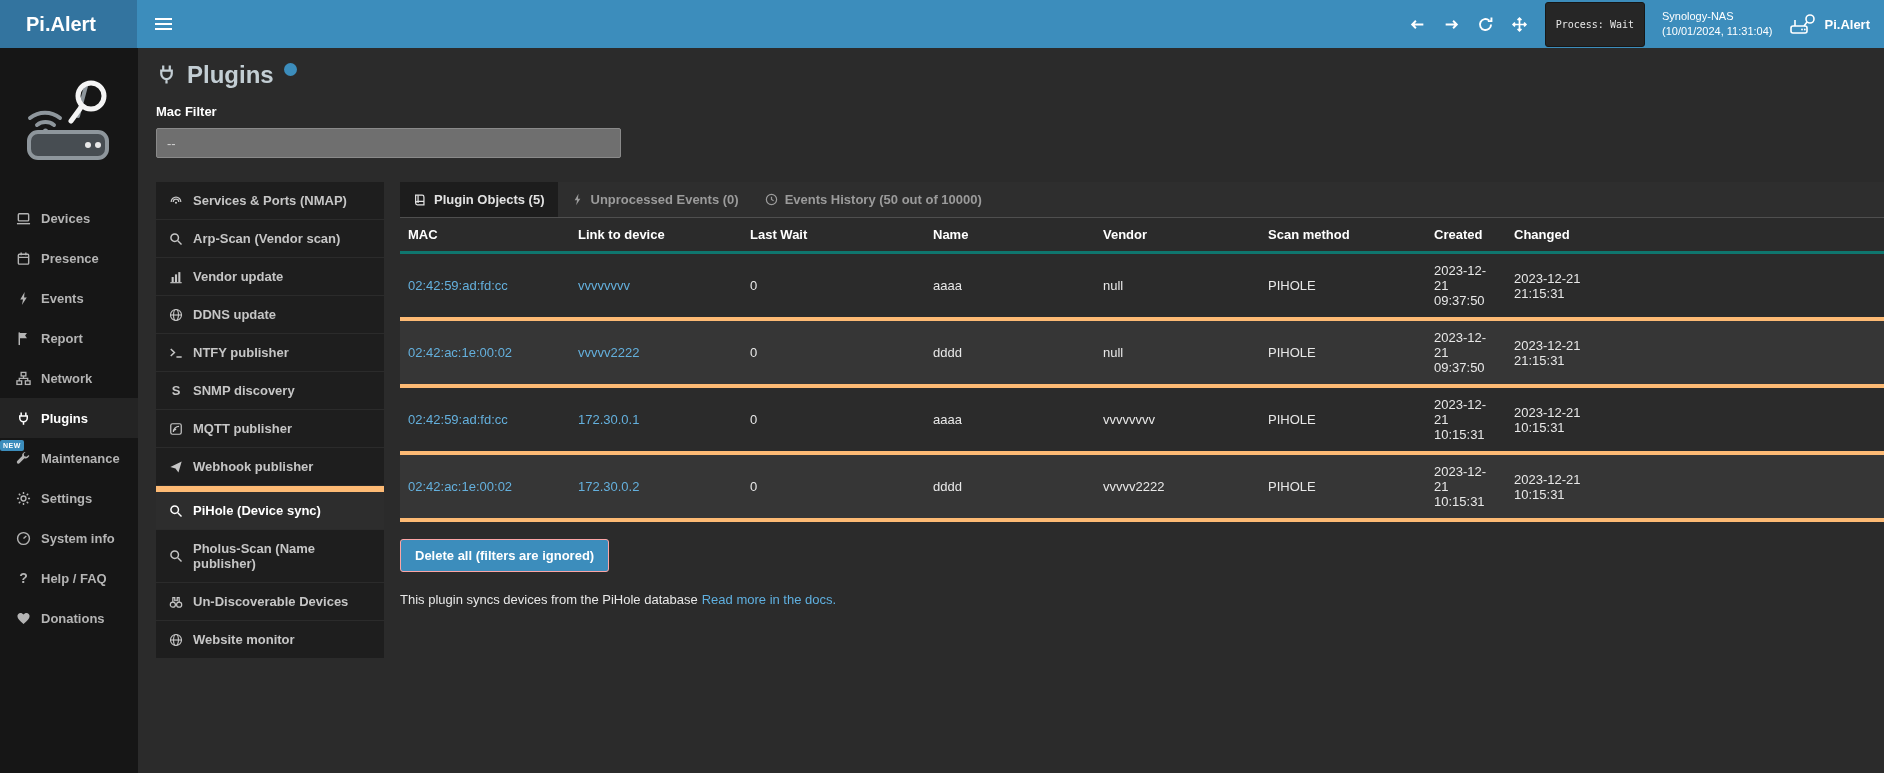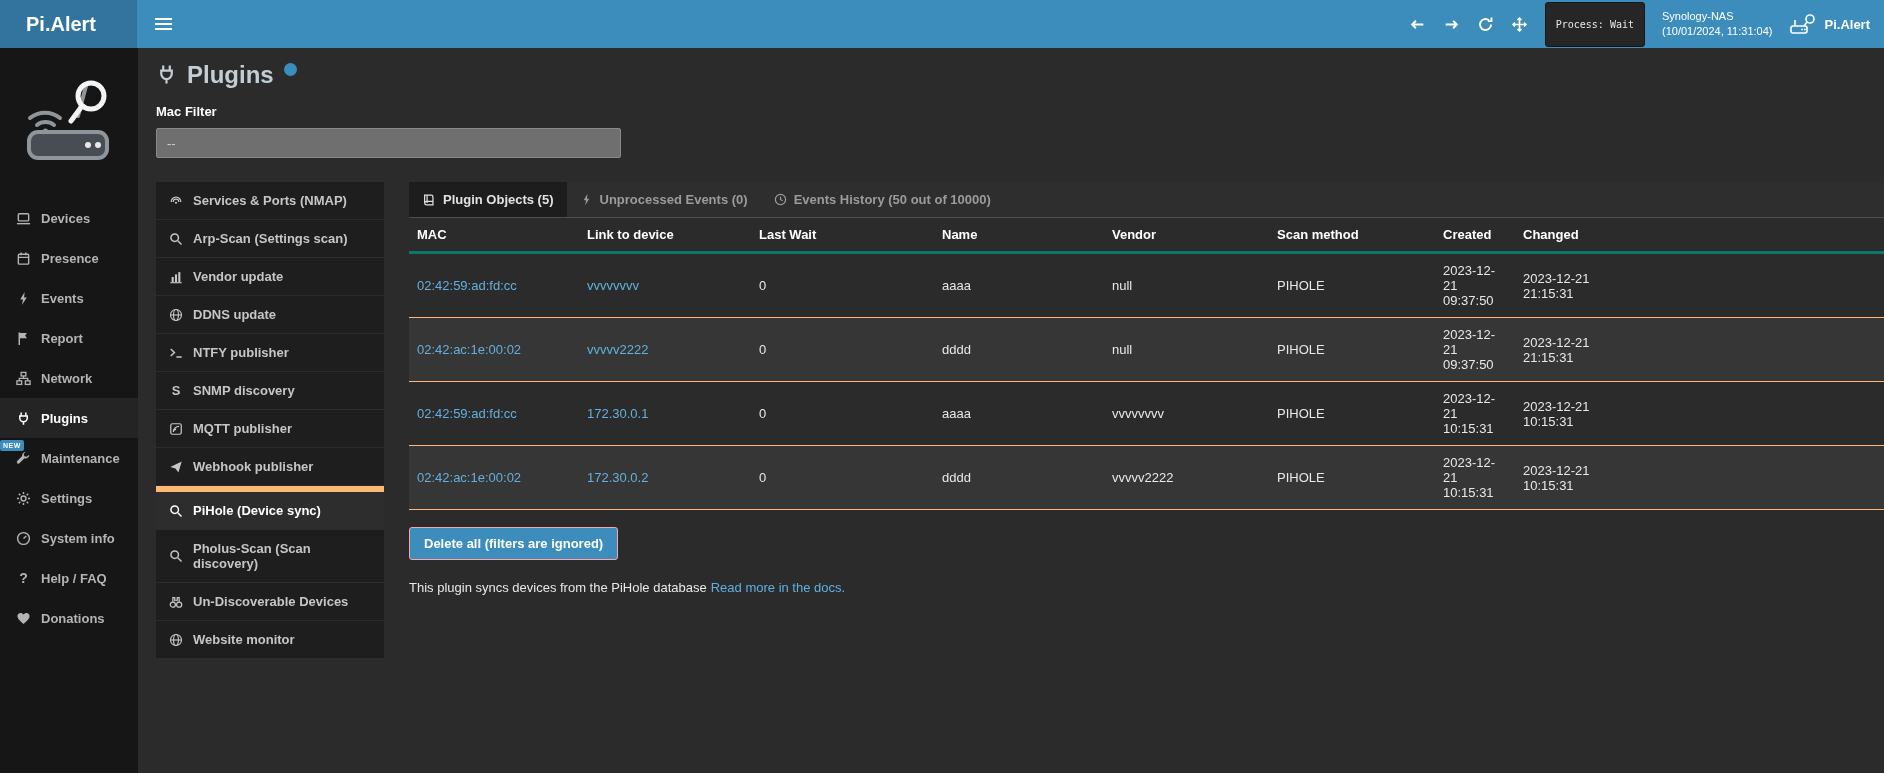--- a/index.html
+++ b/index.html
@@ -60,21 +60,21 @@
   }
   .plug-title-icon { color: #c3ced4; margin-top: 2px; }
 
   .mac-filter label { display: block; font-size: 13px; font-weight: bold; color: #fff; margin-bottom: 9px; }
   .mac-filter input {
     width: 465px; height: 30px; background: #6f6f6f; border: 1px solid #8a8a8a;
     border-radius: 2px; color: #ddd; padding: 0 10px; font-size: 13px; font-family: inherit;
   }
   .mac-filter input::placeholder { color: #d2d2d2; }
 
-  .content-row { display: flex; margin-top: 24px; gap: 9px; }
+  .content-row { display: flex; margin-top: 24px; }
 
   
   .plugin-list { width: 228px; flex-shrink: 0; }
   .plugin-item {
     display: flex; align-items: center; gap: 9px; background: #1e1e1e; margin-bottom: 1px;
     padding: 11px 12px; font-size: 13px; font-weight: 600; color: #c6c6c6; cursor: pointer;
   }
   .plugin-item.active { background: #2d2d2d; color: #fff; border-top: 6px solid #fdba74; }
   .pi-icon { width: 16px; display: inline-flex; justify-content: center; flex-shrink: 0; color: inherit; }
   .s-letter { font-weight: bold; font-size: 13px; line-height: 1; }
@@ -82,21 +82,21 @@
   
   .plugin-content { flex: 1; margin-left: 16px; }
   .tabs { display: flex; background: #2e2e2e; border-bottom: 1px solid #4f4f4f; }
   .tab {
     display: flex; align-items: center; gap: 7px; padding: 10px 13px;
     font-size: 13px; font-weight: 600; color: #9b9b9b; cursor: pointer;
   }
   .tab.active { background: #1d1d1d; color: #e2e2e2; }
 
   table { width: 100%; border-collapse: collapse; table-layout: fixed; font-size: 13px; }
-  th, td { text-align: left; padding: 9px 8px; border-bottom: 1px solid #fdba74; vertical-align: middle; overflow: hidden; }
+  th, td { text-align: left; padding: 9px 8px; border-bottom: 4px solid #fdba74; vertical-align: middle; overflow: hidden; }
   thead th { font-weight: bold; color: #fff; border-bottom: 3px solid #0f766e; }
   tbody tr:nth-child(even) { background: #363636; }
   td a { color: #64b0dd; text-decoration: none; cursor: pointer; }
   td { color: #e8e8e8; }
 
   .delete-btn {
     margin-top: 17px; background: #3c8dbc; border: 1px solid #fca5a5; color: #fff;
     font-size: 13px; font-weight: bold; padding: 8px 14px; border-radius: 3px;
     cursor: pointer; font-family: inherit;
   }
@@ -302,21 +302,21 @@
           </span>
           <span>Services &amp; Ports (NMAP)</span>
         </div>
         <div class="plugin-item">
           <span class="pi-icon">
             <svg width="14" height="14" viewBox="0 0 16 16" fill="none" stroke="currentColor" stroke-width="1.7">
                 <circle cx="6.5" cy="6.5" r="4.3"></circle>
                 <path d="M10 10l4.3 4.3"></path>
               </svg>
           </span>
-          <span>Arp-Scan (Settings scan)</span>
+          <span>Arp-Scan (Vendor scan)</span>
         </div>
         <div class="plugin-item">
           <span class="pi-icon">
             <svg width="14" height="14" viewBox="0 0 16 16">
                 <path d="M1.5 14.5h13" stroke="currentColor" stroke-width="1.3"></path>
                 <rect x="3" y="8" width="2.4" height="6" fill="currentColor"></rect>
                 <rect x="6.8" y="5" width="2.4" height="9" fill="currentColor"></rect>
                 <rect x="10.6" y="2.4" width="2.4" height="11.6" fill="currentColor"></rect>
               </svg>
           </span>
@@ -370,21 +370,21 @@
           </span>
           <span>PiHole (Device sync)</span>
         </div>
         <div class="plugin-item">
           <span class="pi-icon">
             <svg width="14" height="14" viewBox="0 0 16 16" fill="none" stroke="currentColor" stroke-width="1.7">
                 <circle cx="6.5" cy="6.5" r="4.3"></circle>
                 <path d="M10 10l4.3 4.3"></path>
               </svg>
           </span>
-          <span>Pholus-Scan (Scan discovery)</span>
+          <span>Pholus-Scan (Name publisher)</span>
         </div>
         <div class="plugin-item">
           <span class="pi-icon">
             <svg width="14" height="14" viewBox="0 0 16 16" fill="none" stroke="currentColor" stroke-width="1.4">
                 <circle cx="4.4" cy="11" r="2.9"></circle>
                 <circle cx="11.6" cy="11" r="2.9"></circle>
                 <path d="M4.4 8.1V3h2.2v4.2M11.6 8.1V3H9.4v4.2M7.3 6h1.4"></path>
               </svg>
           </span>
           <span>Un-Discoverable Devices</span>

